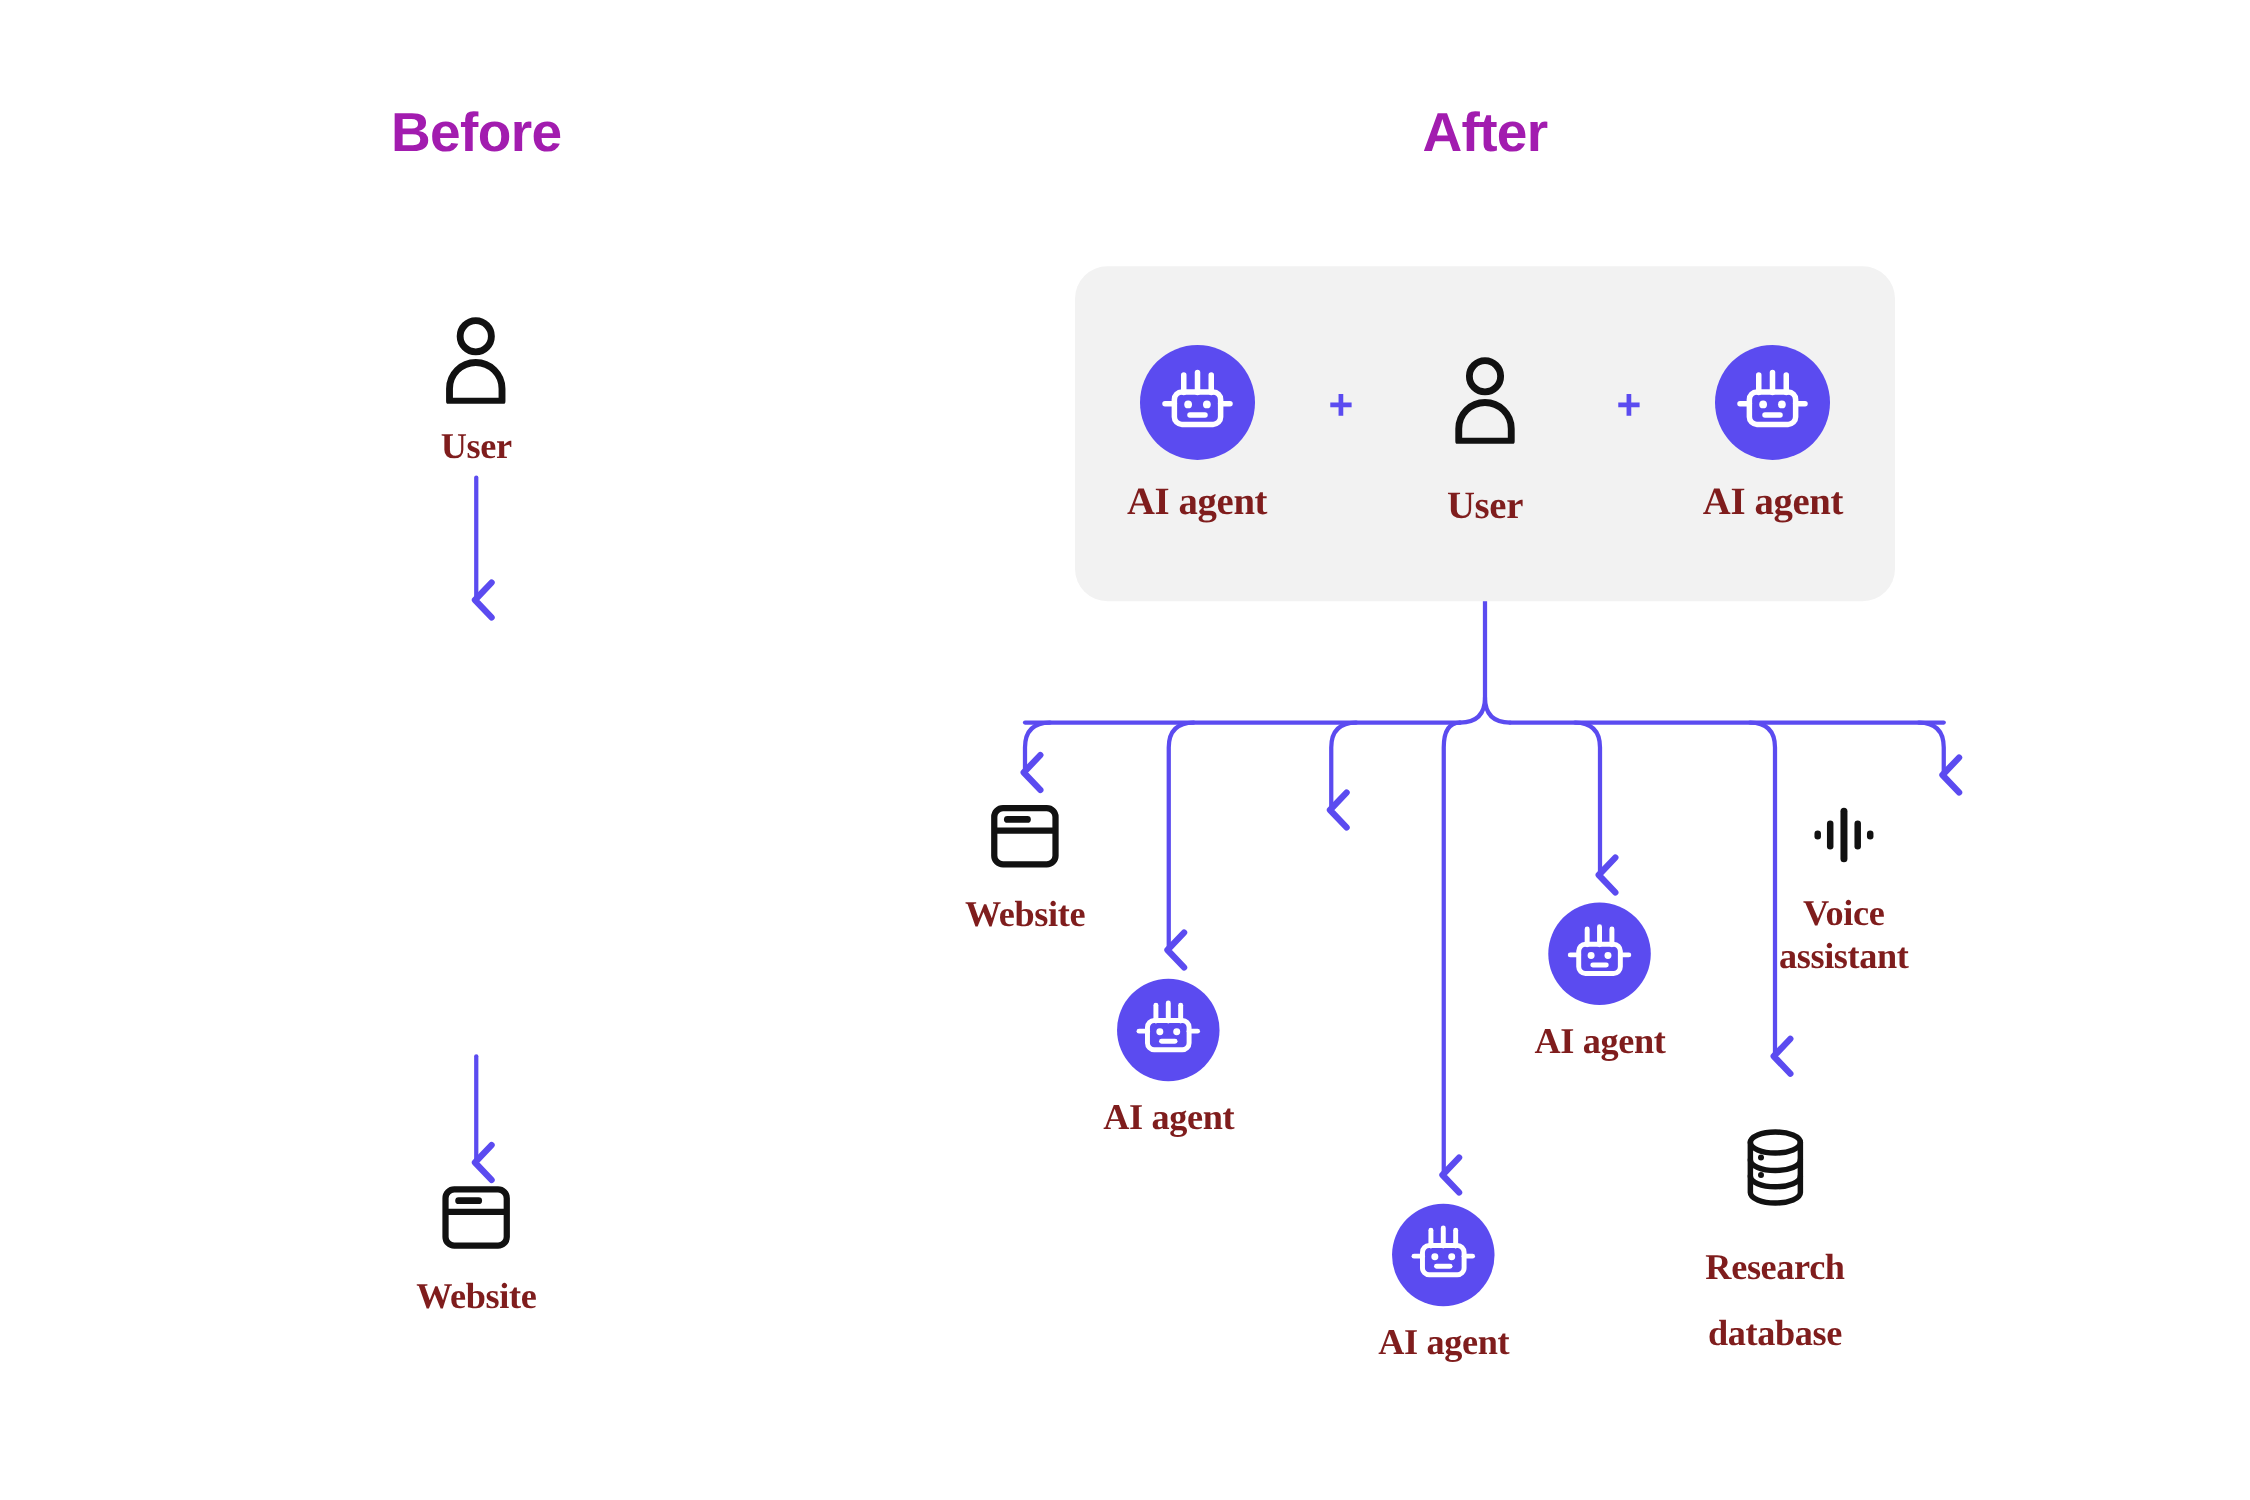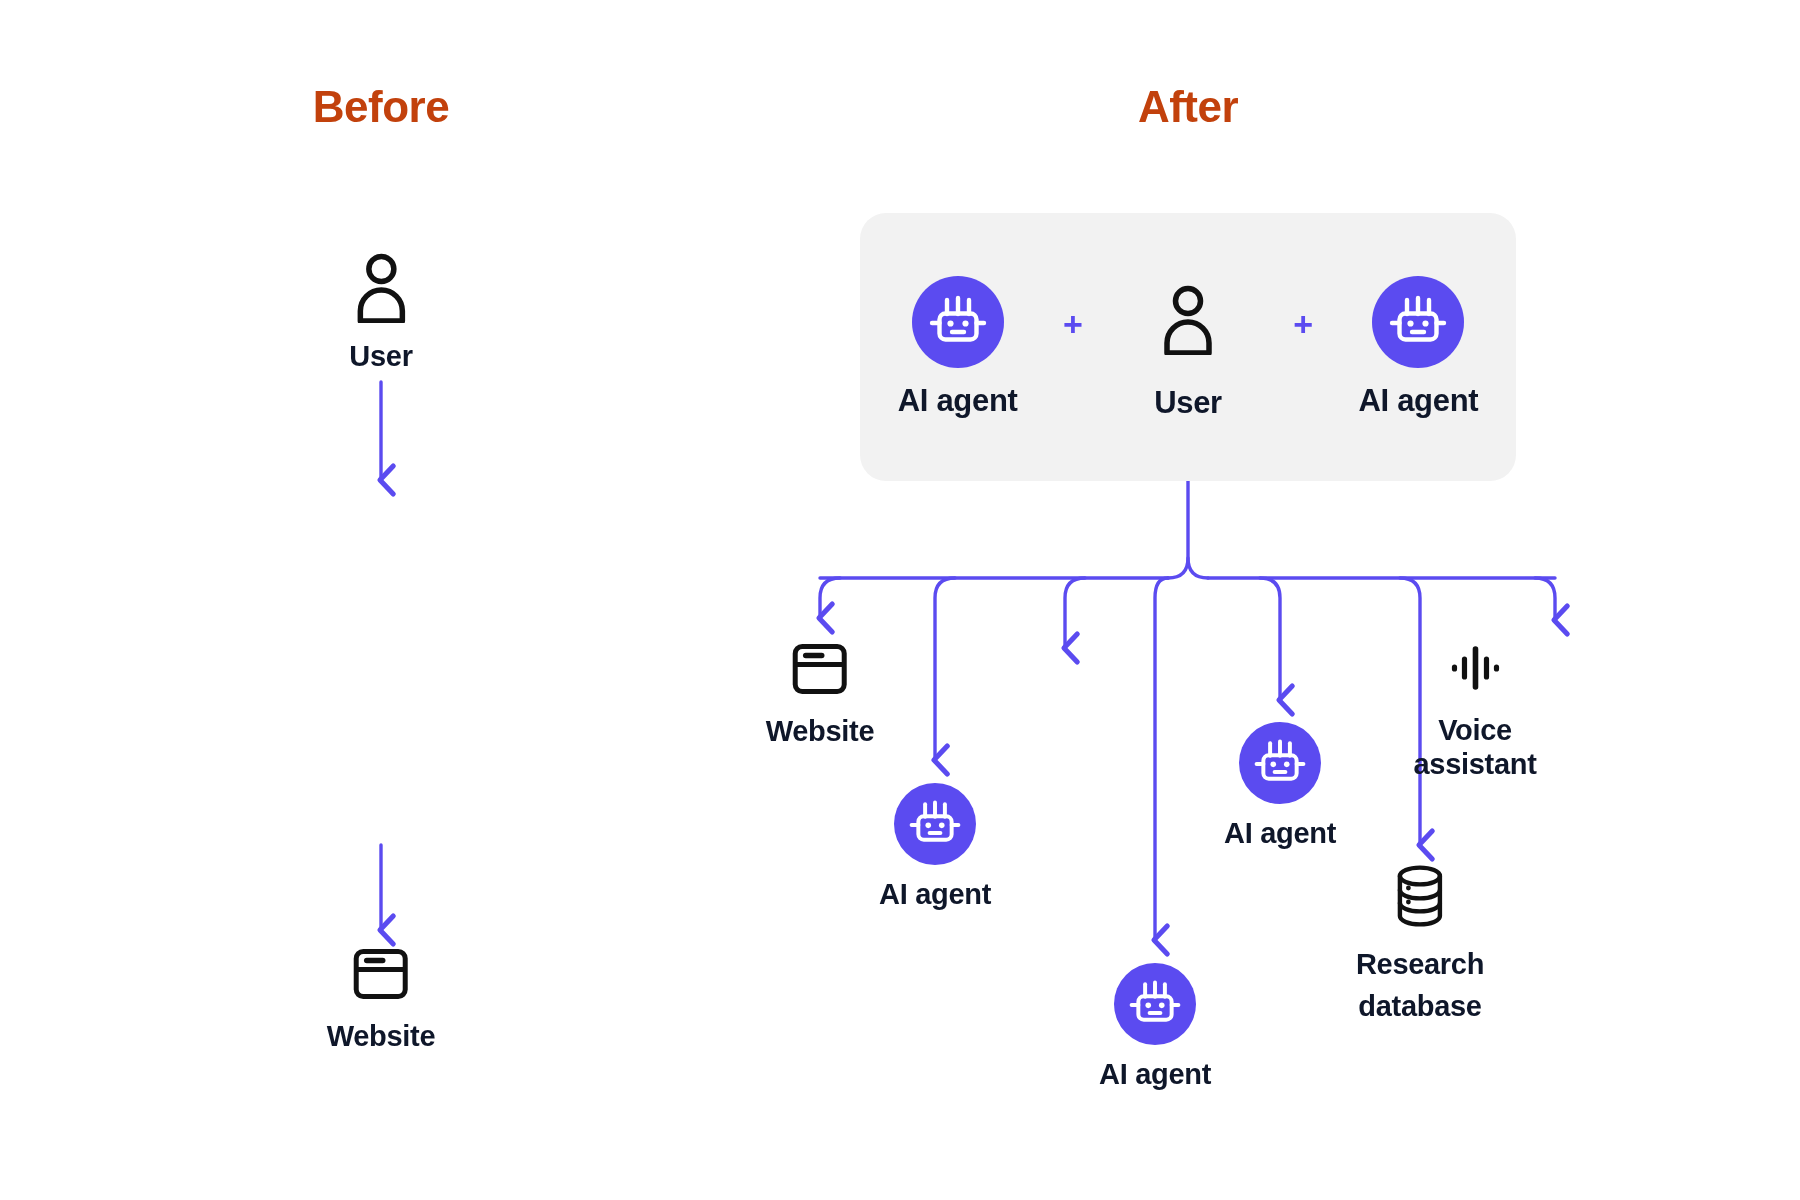--- a/index.html
+++ b/index.html
@@ -27,43 +27,44 @@
     width: 1800px;
     height: 1200px;
     pointer-events: none;
   }
 
   
   .heading {
     position: absolute;
     font-size: 44px;
     font-weight: bold;
-    color: #c2410c;
+    color: #a21caf;
     letter-spacing: -0.5px;
     white-space: nowrap;
     transform: translateX(-50%);
   }
 
   
   .node {
     position: absolute;
     transform: translateX(-50%);
     display: flex;
     flex-direction: column;
     align-items: center;
     white-space: nowrap;
   }
   .node-label {
     margin-top: 14px;
     font-size: 29px;
     font-weight: bold;
-    color: #0f172a;
+    color: #7f1d1d;
     text-align: right;
     line-height: 1.08;
     letter-spacing: -0.3px;
+    font-family: Liberation Serif, serif;
   }
   .node-label.two-line { line-height: 1.12; }
 
   
   .agent-bubble {
     width: 92px;
     height: 92px;
     border-radius: 50%;
     background: #5b4bf0;
     display: flex;
@@ -304,21 +305,21 @@
           <line x1="49.5" y1="31" x2="57" y2="31"></line>
           <line x1="25" y1="40" x2="37" y2="40"></line>
         </g>
         <circle cx="23.5" cy="31.5" r="3.1" fill="#ffffff"></circle>
         <circle cx="38.5" cy="31.5" r="3.1" fill="#ffffff"></circle>
       </svg>
     </div>
     <div class="node-label">AI agent</div>
   </div>
 
-  <div class="node" style="left:1420px; top:862px;">
+  <div class="node" style="left:1420px; top:900px;gap:11px;">
     <span>
       <svg width="62" height="68" viewBox="0 0 62 68">
         <g fill="none" stroke="#111" stroke-width="4.4" stroke-linecap="round">
           <ellipse cx="31" cy="14" rx="20" ry="8.4"></ellipse>
           <path d="M11,14 L11,54 A20,8.4 0 0 0 51,54 L51,14"></path>
           <path d="M11,28 A20,8.4 0 0 0 51,28"></path>
           <path d="M11,41 A20,8.4 0 0 0 51,41"></path>
         </g>
         <circle cx="19.5" cy="26" r="2.4" fill="#111"></circle>
         <circle cx="19.5" cy="40" r="2.4" fill="#111"></circle>

